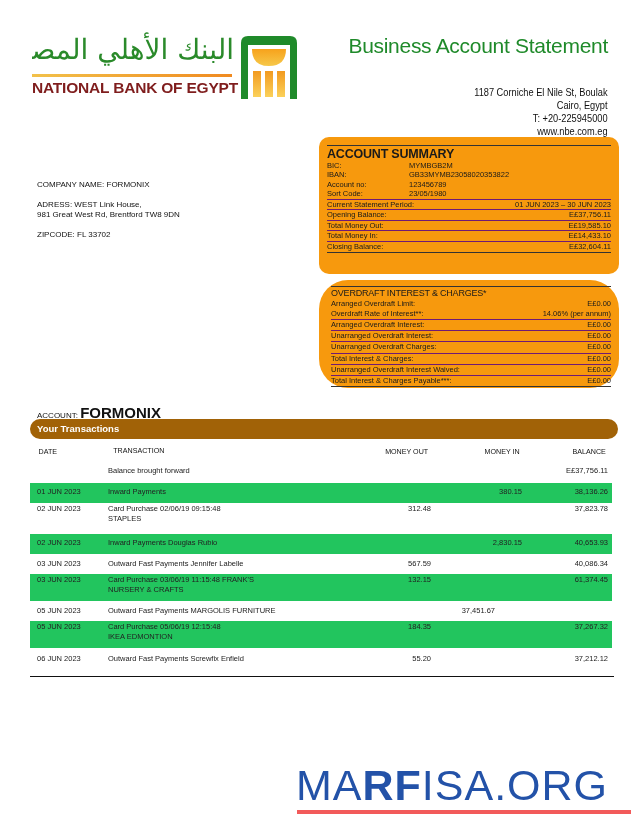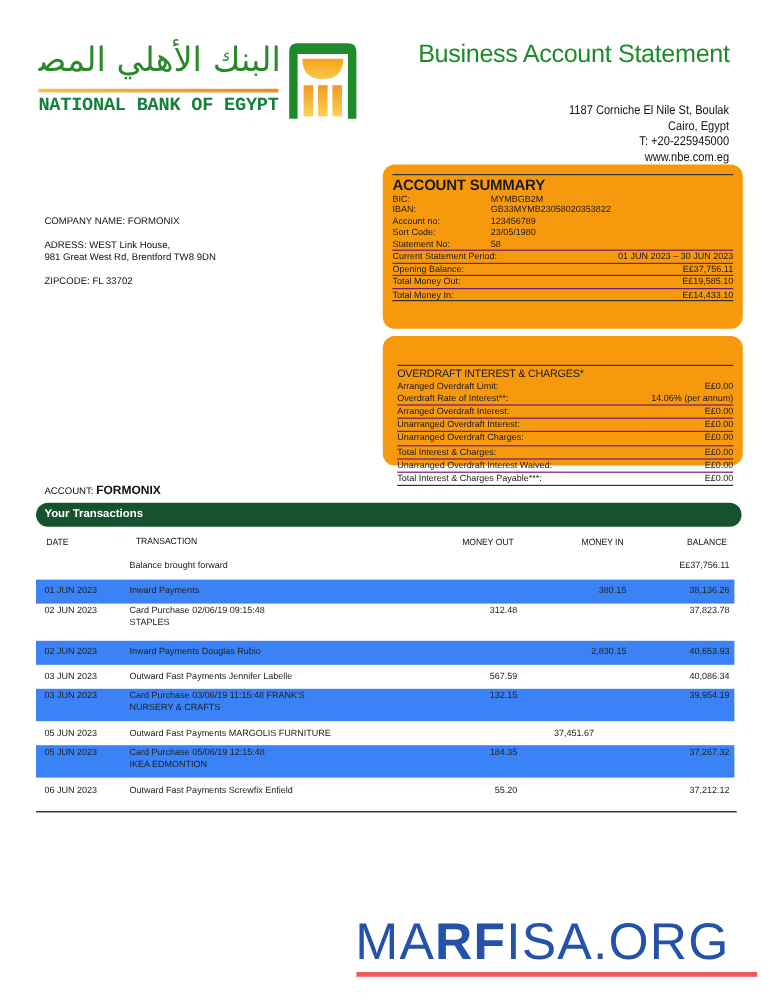--- a/index.html
+++ b/index.html
@@ -3,55 +3,55 @@
 <meta charset="utf-8">
 <style>
   * { box-sizing: border-box; margin: 0; padding: 0; }
   html, body { width: 644px; height: 838px; background: #ffffff; overflow: hidden; }
   body { position: relative; font-family: "Liberation Sans", sans-serif; color: #111; }
 
   
   .logo { position: absolute; left: 30px; top: 30px; width: 272px; height: 76px; }
   .logo-arabic { position: absolute; left: 2px; top: 0px; width: 202px; height: 40px; font-family: "DejaVu Serif", serif; font-size: 28px; color: #2a8a2a; direction: rtl; text-align: center; line-height: 40px; white-space: nowrap; overflow: hidden; }
   .logo-rule { position: absolute; left: 2px; top: 44px; width: 200px; height: 3px; background: linear-gradient(to right, #f2c14a, #f08a20); }
-  .logo-english { position: absolute; left: 2px; top: 49px; font-family: Liberation Mono, monospace; font-weight: bold; font-size: 15.5px; color: #15803d; letter-spacing: -0.2px; white-space: nowrap; }
+  .logo-english { position: absolute; left: 2px; top: 49px; font-family: Liberation Sans, sans-serif; font-weight: bold; font-size: 15.5px; color: #7f1d1d; letter-spacing: -0.2px; white-space: nowrap; }
   .logo-mark { position: absolute; left: 207px; top: 3px; width: 64px; height: 68px; }
 
   
   .doc-title { position: absolute; right: 36px; top: 34px; font-size: 21px; color: #1f8a2a; white-space: nowrap; letter-spacing: -0.3px; }
   .bank-address { position: absolute; right: 36px; top: 86px; text-align: right; font-size: 10.5px; line-height: 13px; color: #111; }
   .bank-address div { transform: scaleX(0.88); transform-origin: right; white-space: nowrap; }
 
   
   .customer { position: absolute; left: 37px; top: 180px; font-size: 8px; line-height: 10px; color: #111; }
   .customer .line { white-space: nowrap; }
   .customer .gap { height: 10px; }
 
   
   .orange-box { position: absolute; background: #f7990d; border-radius: 10px; }
   .summary { left: 319px; top: 137px; width: 300px; height: 137px; padding: 8px 8px 0 8px; }
-  .overdraft { left: 319px; top: 280px; width: 300px; height: 108px; padding: 24px 8px 0 12px; }
+  .overdraft { left: 319px; top: 280px; width: 300px; height: 108px; padding: 6px 8px 0 12px; border-radius: 29px; }
   .box-title { font-size: 12.5px; font-weight: bold; color: #1a1a1a; line-height: 14px; border-top: 1px solid #333; padding-top: 1px; letter-spacing: -0.2px; }
   .overdraft .box-title { font-size: 9px; font-weight: normal; line-height: 11px; padding-top: 1px; }
   .kv { display: flex; font-size: 7.5px; line-height: 9.4px; color: #1a1a1a; white-space: nowrap; }
   .kv .k { width: 82px; }
   .kv .v { flex: 1; }
   .row-line { display: flex; justify-content: space-between; font-size: 7.5px; line-height: 9.6px; border-top: 1px solid #701a75; color: #1a1a1a; white-space: nowrap; }
   .row-line:last-child { border-bottom: 1px solid #333; }
   .plain-line { display: flex; justify-content: space-between; font-size: 7.5px; line-height: 10px; color: #1a1a1a; white-space: nowrap; }
   .overdraft .row-line { line-height: 10.2px; align-items: center; }
 
   
   .account-label { position: absolute; left: 37px; top: 404px; font-size: 8px; color: #111; white-space: nowrap; }
-  .account-label b { font-size: 10px; font-weight: 900; margin-top: 47px; }
-  .tx-banner { position: absolute; left: 30px; top: 419px; width: 588px; height: 20px; background: #14532d; border-radius: 10px; color: #fff; font-weight: bold; font-size: 9.5px; line-height: 20px; padding-left: 7px; }
+  .account-label b { font-size: 15px; font-weight: 900; margin-top: 47px; }
+  .tx-banner { position: absolute; left: 30px; top: 419px; width: 588px; height: 20px; background: #a16207; border-radius: 10px; color: #fff; font-weight: bold; font-size: 9.5px; line-height: 20px; padding-left: 7px; }
 
   .tx-table { position: absolute; left: 30px; top: 440px; width: 582px; }
   .tx-row { position: relative; display: flex; font-size: 7.5px; color: #222; }
-  .tx-row.shade { background: #3b82f6; }
+  .tx-row.shade { background: #22c55e; }
   .tx-row .c-date { width: 78px; padding-left: 7px; }
   .tx-row .c-desc { width: 210px; line-height: 10px; }
   .tx-row .c-out { width: 113px; text-align: right; }
   .tx-row .c-in { width: 91px; text-align: right; }
   .tx-row .c-bal { width: 86px; text-align: right; }
   .tx-head { height: 22px; align-items: center; font-size: 7.5px; color: #111; }
   .tx-head span { transform: scaleX(0.95); }
   .cell { padding-top: 4px; }
 
   .end-rule { position: absolute; left: 30px; top: 676px; width: 584px; height: 1px; background: #111; }
@@ -117,41 +117,41 @@
         <span class="v">GB33MYMB23058020353822</span>
       </div>
     <div class="kv">
         <span class="k">Account no:</span>
         <span class="v">123456789</span>
       </div>
     <div class="kv">
         <span class="k">Sort Code:</span>
         <span class="v">23/05/1980</span>
       </div>
-    <div class="kv">
-        <span class="k">Statement No:</span>
-        <span class="v">58</span>
-      </div>
   </div>
   <div>
     <div class="row-line">
         <span>Current Statement Period:</span>
         <span>01 JUN 2023 – 30 JUN 2023</span>
       </div>
     <div class="row-line">
         <span>Opening Balance:</span>
         <span>E£37,756.11</span>
       </div>
     <div class="row-line">
         <span>Total Money Out:</span>
         <span>E£19,585.10</span>
       </div>
     <div class="row-line">
         <span>Total Money In:</span>
         <span>E£14,433.10</span>
+      </div>
+    <div class="row-line">
+        <span>Closing Balance:</span>
+        <span>E£32,604.11</span>
       </div>
   </div>
 </div>
 
 <div class="orange-box overdraft">
   <div class="box-title">OVERDRAFT INTEREST &amp; CHARGES*</div>
   <div class="plain-line">
       <span>Arranged Overdraft Limit:</span>
       <span>E£0.00</span>
     </div>
@@ -259,21 +259,21 @@
   </div>
 
   <div class="tx-row shade" style="height:27px;">
     <span class="c-date" style="padding-top:1px">03 JUN 2023</span>
     <span class="c-desc" style="padding-top:1px">
         <div>Card Purchase 03/06/19 11:15:48 FRANK'S</div>
         <div>NURSERY &amp; CRAFTS</div>
       </span>
     <span class="c-out" style="padding-top:1px">132.15</span>
     <span class="c-in" style="padding-top:1px"></span>
-    <span class="c-bal" style="padding-top:1px">39,954.19</span>
+    <span class="c-bal" style="padding-top:1px">61,374.45</span>
   </div>
 
   <div class="tx-row" style="height:20px;">
     <span class="c-date cell" style="padding-top:5px">05 JUN 2023</span>
     <span class="c-desc cell" style="padding-top:5px">
         <div>Outward Fast Payments MARGOLIS FURNITURE</div>
         <div></div>
       </span>
     <span class="c-in cell" style="padding-top:5px"></span>
     <span class="c-bal cell" style="padding-top:5px">37,451.67</span>

